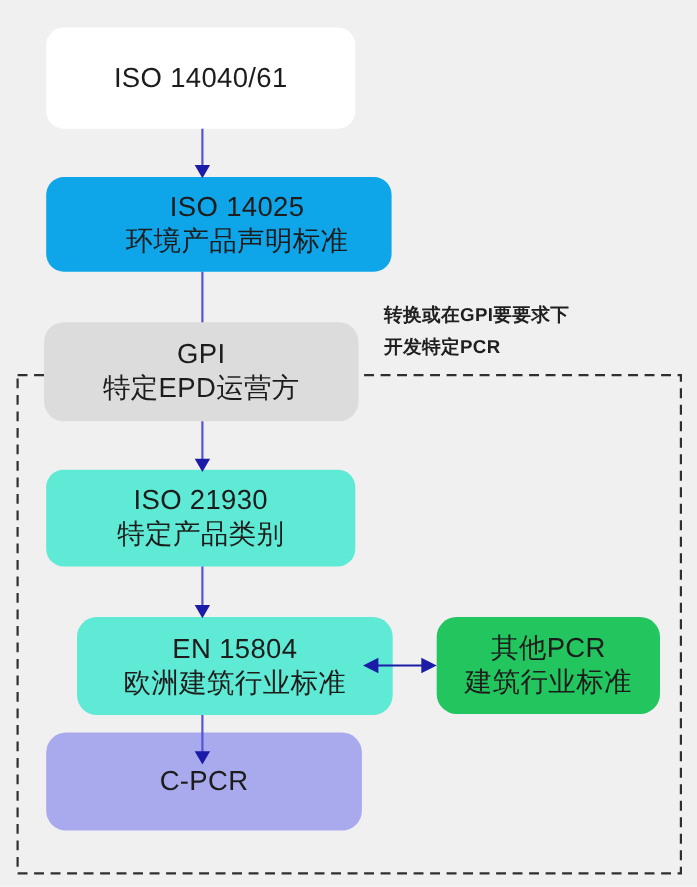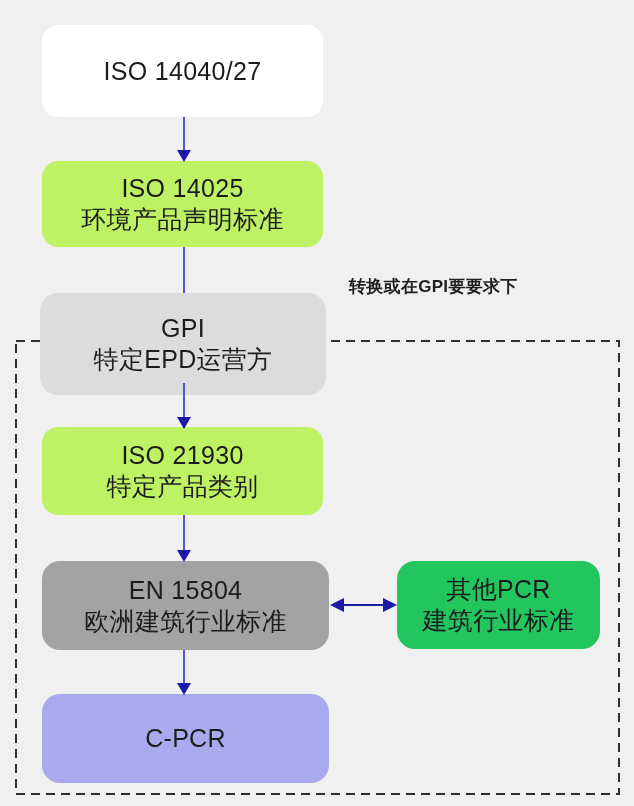--- a/index.html
+++ b/index.html
@@ -42,25 +42,25 @@
     font-weight: 500;
     line-height: 31px;
     font-size: 25px;
     letter-spacing: 0.3px;
   }
   .node .l1, .node .l2 { display: block; white-space: nowrap; }
   .r16 { border-radius: 16px; }
   .r18 { border-radius: 18px; }
   .n-iso14040 { left: 42px;  top: 25px;  width: 281px; height: 92px; }
   .n-iso14025 { left: 42px;  top: 161px; width: 281px; height: 86px; }
-  .n-gpi      { left: 40px;  top: 293px; width: 286px; height: 102px; }
+  .n-gpi      { left: 40px;  top: 293px; width: 286px; height: 90px; }
   .n-iso21930 { left: 42px;  top: 427px; width: 281px; height: 88px; }
   .n-en15804  { left: 42px;  top: 561px; width: 287px; height: 89px; }
   .n-otherpcr { left: 397px; top: 561px; width: 203px; height: 88px; }
-  .n-cpcr     { left: 42px;  top: 694px; width: 287px; height: 89px; }
+  .n-cpcr     { left: 42px;  top: 666px; width: 287px; height: 89px; }
   .annotation {
     position: absolute;
     z-index: 2;
     left: 349px;
     top: 272px;
     color: #1f1f1f;
     font-size: 17px;
     font-weight: 600;
     line-height: 29px;
     letter-spacing: 0.3px;
@@ -83,54 +83,55 @@
 </head>
 <body>
 
 <div class="canvas" style="background-color: rgb(240, 240, 240);">
 
   <svg class="layer border-layer" viewBox="0 0 634 806">
     <rect class="dashed-rect" x="16" y="341" width="603" height="453" style="stroke: rgb(47, 47, 47);"></rect>
   </svg>
 
   <div class="node r16 n-iso14040" style="background-color: rgb(255, 255, 255);">
-    <span class="l1">ISO 14040/27</span>
+    <span class="l1">ISO 14040/61</span>
   </div>
 
-  <div class="node r16 n-iso14025" style="background-color: #bef264;">
+  <div class="node r16 n-iso14025" style="background-color: #0ea5e9; padding-left: 33px;">
     <span class="l1">ISO 14025</span>
     <span class="l2">环境产品声明标准</span>
   </div>
 
   <div class="node r18 n-gpi" style="background-color: rgb(220, 220, 220);">
     <span class="l1">GPI</span>
     <span class="l2">特定EPD运营方</span>
   </div>
 
-  <div class="node r16 n-iso21930" style="background-color: #bef264;">
+  <div class="node r16 n-iso21930" style="background-color: #5eead4;">
     <span class="l1">ISO 21930</span>
     <span class="l2">特定产品类别</span>
   </div>
 
-  <div class="node r18 n-en15804" style="background-color: #a3a3a3;">
+  <div class="node r18 n-en15804" style="background-color: #5eead4; margin-left: 28px;">
     <span class="l1">EN 15804</span>
     <span class="l2">欧洲建筑行业标准</span>
   </div>
 
   <div class="node r18 n-otherpcr" style="background-color: #22c55e;">
     <span class="l1">其他PCR</span>
     <span class="l2">建筑行业标准</span>
   </div>
 
   <div class="node r18 n-cpcr" style="background-color: rgb(169, 169, 237);">
     <span class="l1">C-PCR</span>
   </div>
 
   <div class="annotation">
     <span>转换或在GPI要要求下</span>
+    <span>开发特定PCR</span>
   </div>
 
   <svg class="layer arrow-layer" viewBox="0 0 634 806">
     <g>
       <line class="arrow-line" x1="184" y1="117" x2="184" y2="151" style="stroke: rgb(84, 84, 212);"></line>
       <polygon class="arrow-head" points="177,150 191,150 184,162" style="fill: rgb(27, 27, 168);"></polygon>
     </g>
 
     <g>
       <line class="arrow-line" x1="184" y1="247" x2="184" y2="293" style="stroke: rgb(84, 84, 212);"></line>

